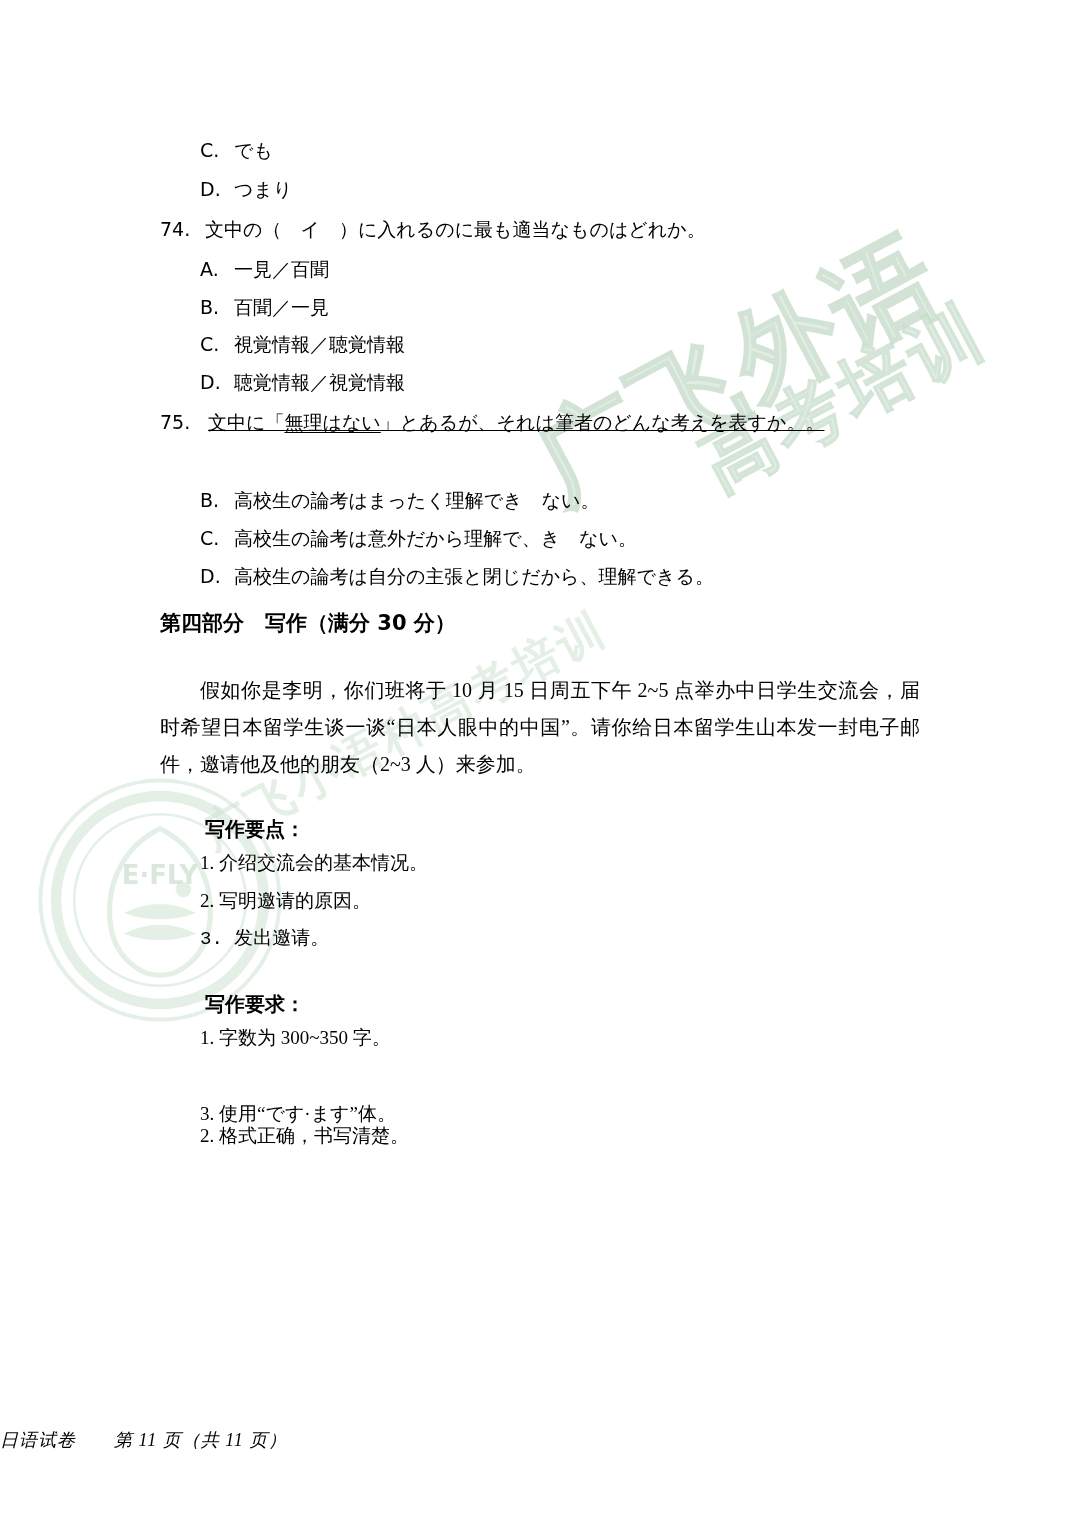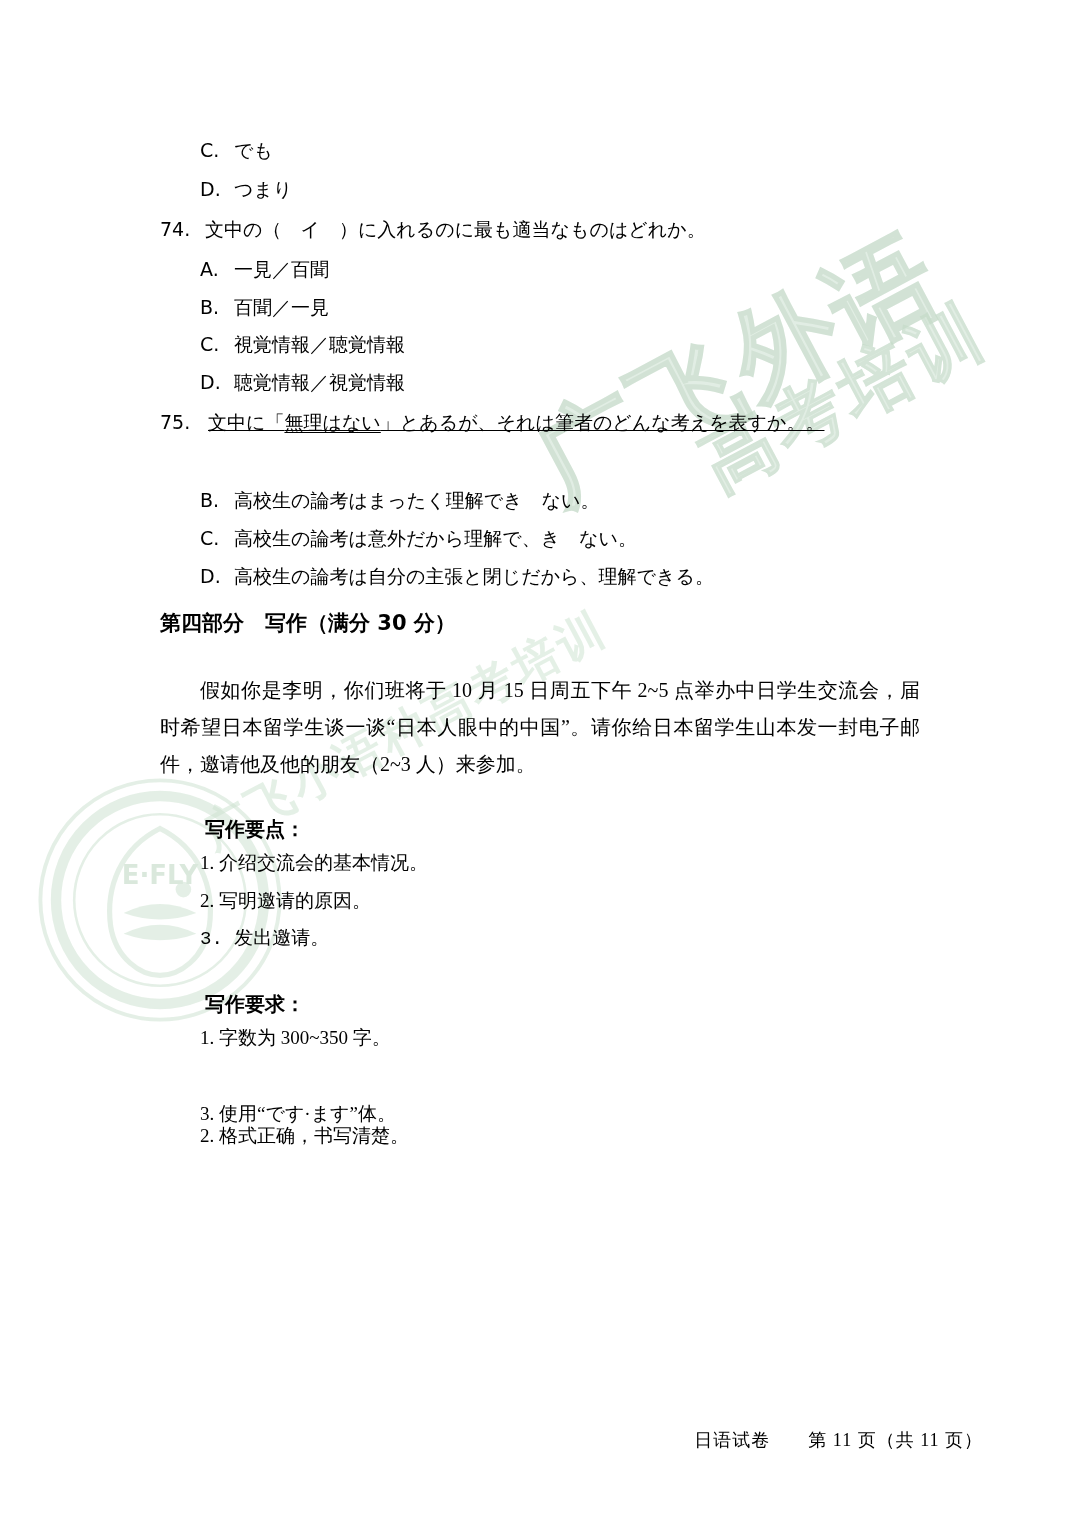--- a/index.html
+++ b/index.html
@@ -139,23 +139,24 @@
     font-size: 19px;
     line-height: 30px;
     white-space: nowrap;
   }
 
   .footer {
     position: absolute;
     left: 0;
     top: 1428px;
     width: 983px;
-    text-align: right;
+    text-align: left;
     font-size: 18px;
     letter-spacing: 1px;
+    font-style: italic;
   }
 </style>
 </head>
 <body>
 
 <div id="page">
 
   <div>
     <div class="wm-text wm-big" style="left:520px; top:300px;">广飞外语</div>
     <div class="wm-text wm-mid" style="left:690px; top:350px;">高考培训</div>

